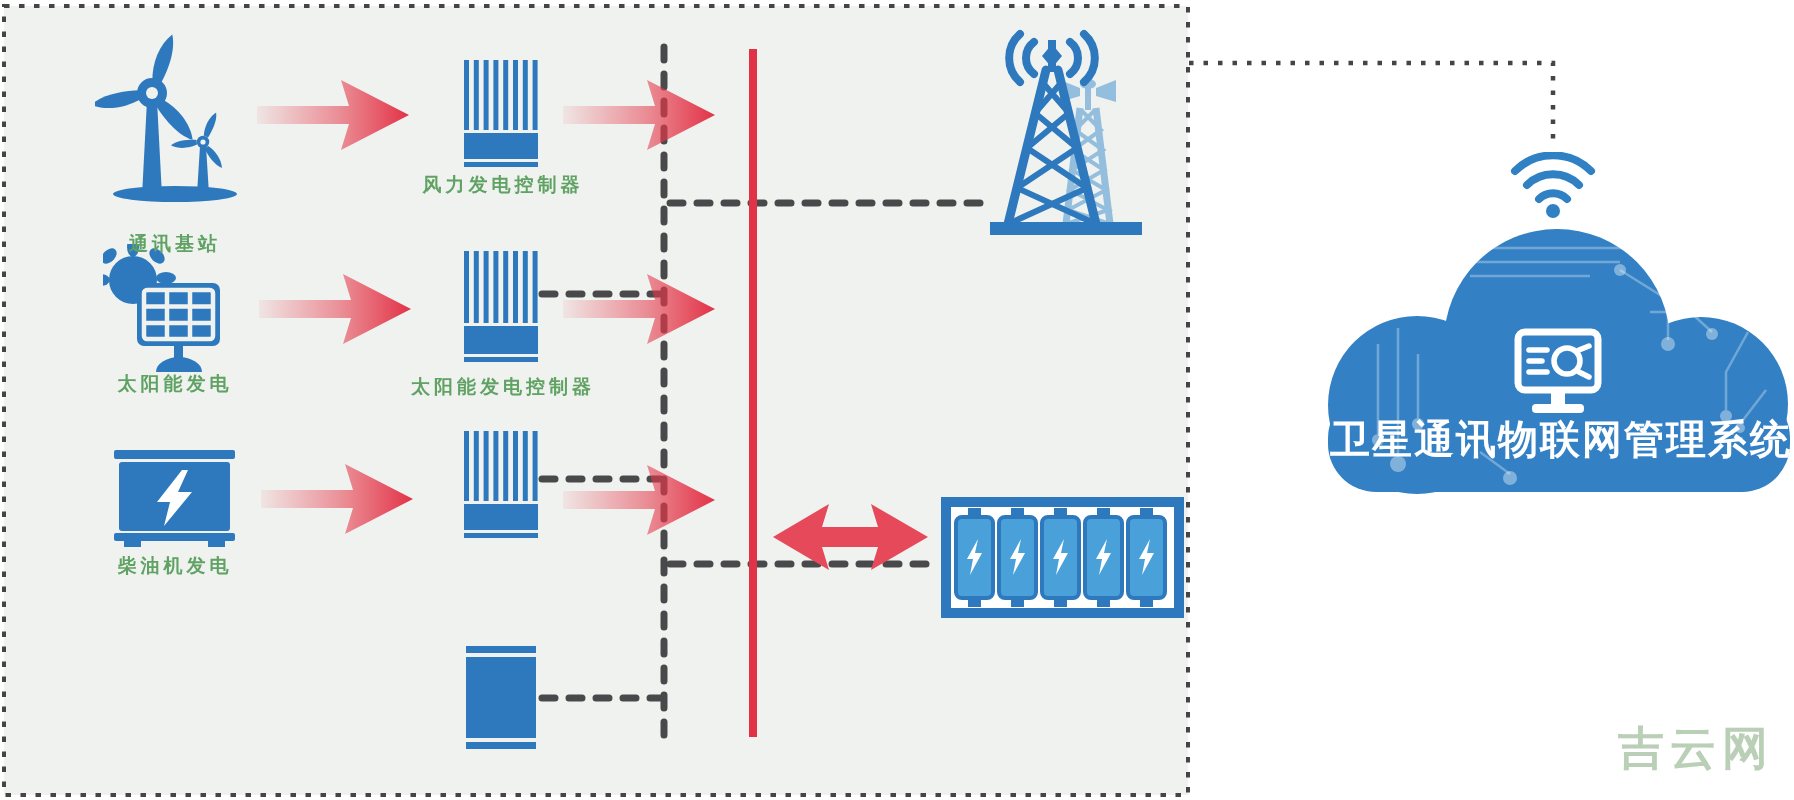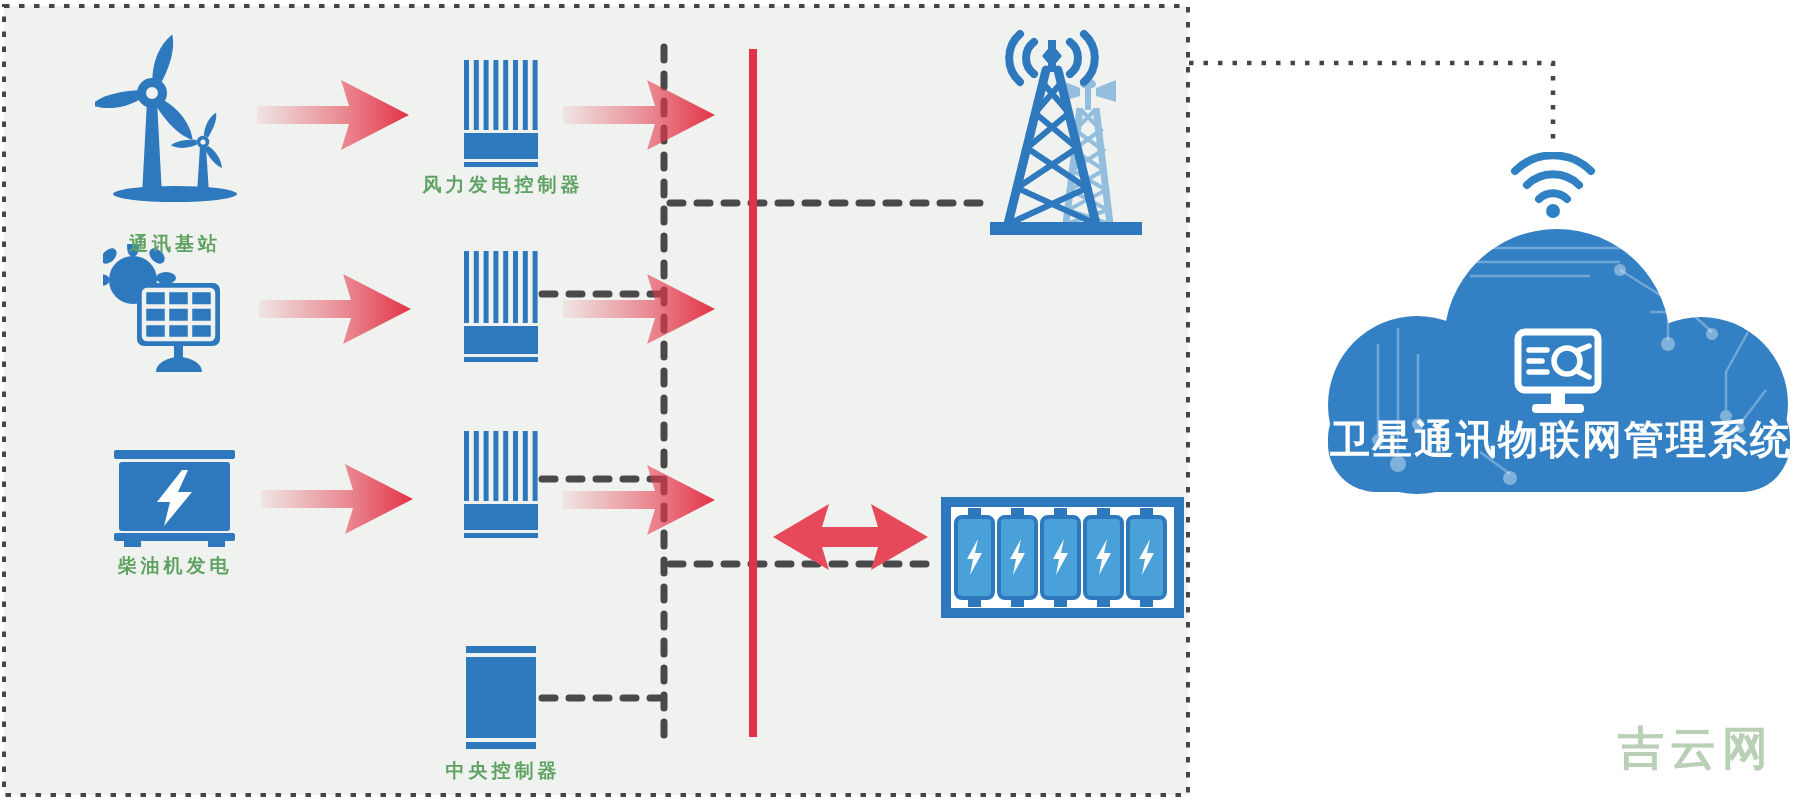--- a/index.html
+++ b/index.html
@@ -330,20 +330,21 @@
         <line x1="259" y1="198" x2="269" y2="194"></line>
         <line x1="259" y1="220" x2="269" y2="225"></line>
       </g>
       <rect x="231" y="238" width="14" height="15" fill="#ffffff"></rect>
       <rect x="212" y="252" width="52" height="9" rx="4" fill="#ffffff"></rect>
     </g>
   </svg>
 
   <div class="lbl" style="left:75px;top:231px;width:200px">通讯基站</div>
   <div class="lbl" style="left:385px;top:172px;width:236px">风力发电控制器</div>
+  <div class="lbl" style="left:75px;top:371px;width:200px">太阳能发电</div>
+  <div class="lbl" style="left:380px;top:374px;width:246px">太阳能发电控制器</div>
   <div class="lbl" style="left:75px;top:553px;width:200px">柴油机发电</div>
-  <div class="lbl" style="left:395px;top:758px;width:216px">中央控制器</div>
 
   <div class="cloud-label" style="left:1330px;top:412px;width:456px">卫星通讯物联网管理系统</div>
 
   <div class="watermark" style="left:1618px;top:718px">吉云网</div>
 
 </div>
 
 </body></html>

